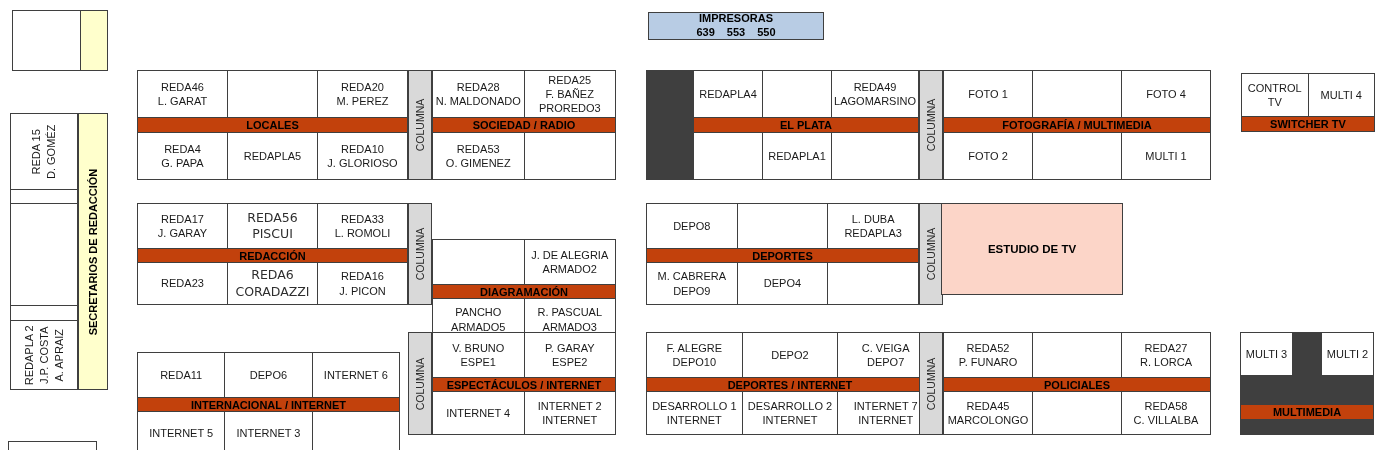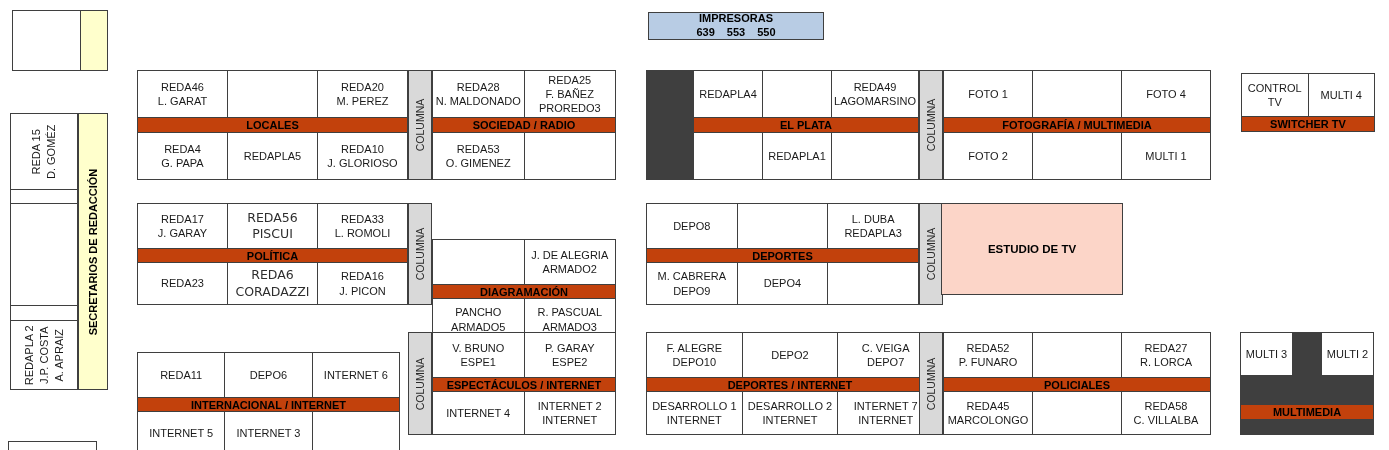--- a/index.html
+++ b/index.html
@@ -171,21 +171,21 @@
     <div class="band">SWITCHER TV</div>
   </div>
 
   <div class="tbl cols3 r2" style="left:137px;top:203px;width:271px;">
     <div class="cell">REDA17
 J. GARAY</div>
     <div class="cell alt">REDA56
 PISCUI</div>
     <div class="cell">REDA33
 L. ROMOLI</div>
-    <div class="band">POLÍTICA</div>
+    <div class="band">REDACCIÓN</div>
     <div class="cell">REDA23</div>
     <div class="cell alt">REDA6
 CORADAZZI</div>
     <div class="cell">REDA16
 J. PICON</div>
   </div>
 
   <div class="columna" style="left:408px;top:203px;height:102px;">
     <span class="vtext">COLUMNA</span>
   </div>

